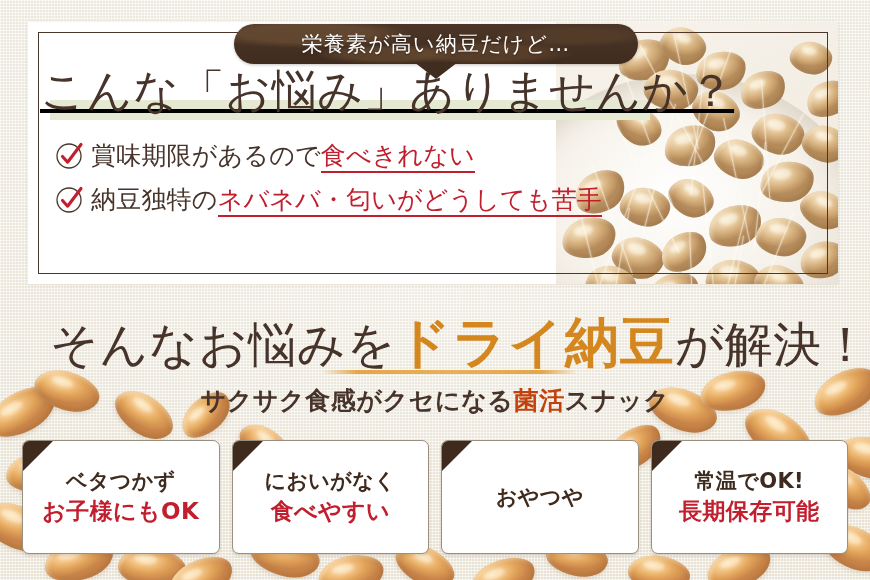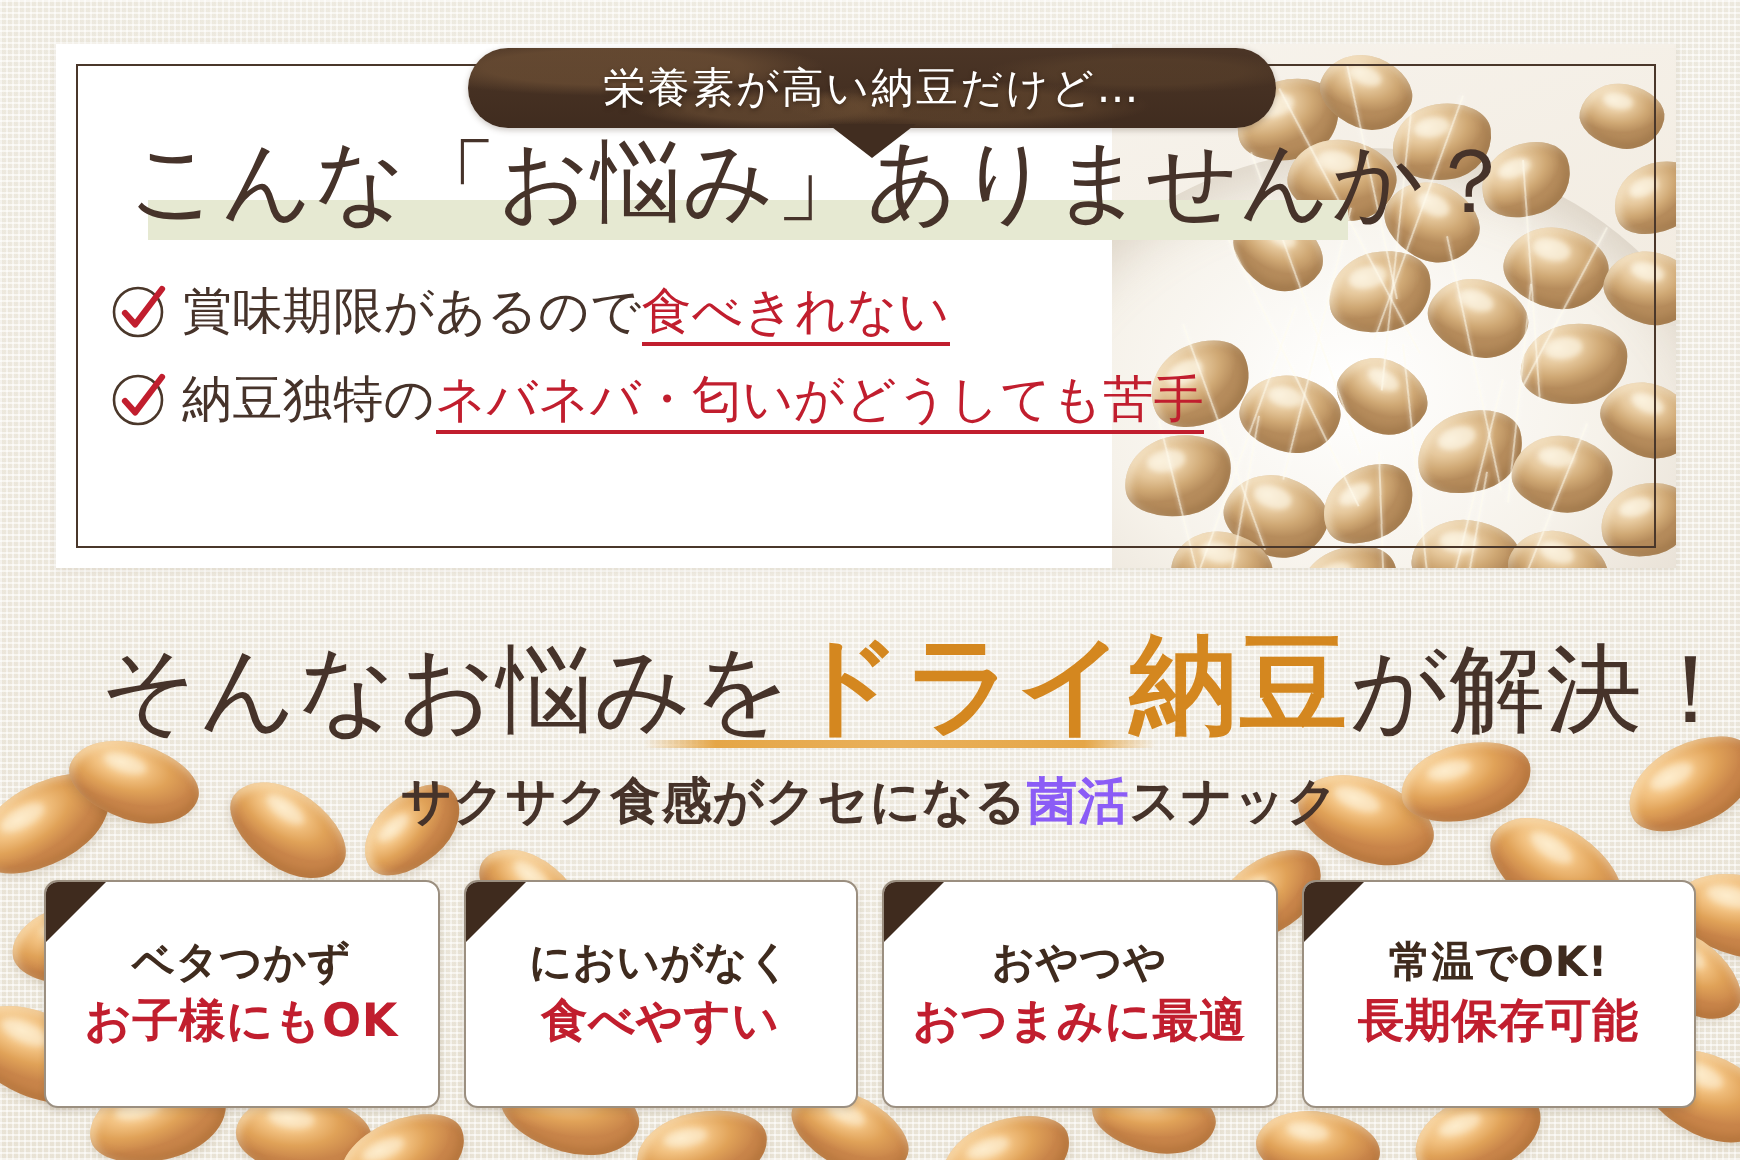--- a/index.html
+++ b/index.html
@@ -86,21 +86,21 @@
     font-family:"DejaVu Sans","Liberation Sans",sans-serif;
     text-shadow:0 1px 2px rgba(40,26,16,.55);
   }
   .badge-tail{
     position:absolute;left:414px;top:62px;width:0;height:0;z-index:6;
     border-left:22px solid transparent;border-right:22px solid transparent;
     border-top:17px solid #412d20;
   }
 
   
-  .headline-wrap{position:absolute;left:64px;top:60px;width:620px;height:62px;}
+  .headline-wrap{position:absolute;left:40px;top:60px;width:620px;height:62px;text-decoration:underline;}
   .headline-hl{
     position:absolute;left:10px;bottom:2px;width:600px;height:20px;
     background:#e6e9d2;
   }
   .headline{
     position:relative;z-index:2;font-size:45px;line-height:62px;color:#46332a;
     font-family:"DejaVu Serif","Liberation Serif",serif;font-weight:400;letter-spacing:.5px;
     white-space:nowrap;
   }
 
@@ -129,21 +129,21 @@
   }
   .sol-underline{
     position:absolute;left:322px;top:370px;width:256px;height:4px;border-radius:2px;
     background:linear-gradient(90deg,rgba(212,135,31,0) 0%,#e5a647 14%,#e9b05a 50%,#e5a647 86%,rgba(212,135,31,0) 100%);
   }
   .sub{
     position:absolute;left:0;top:384px;width:870px;text-align:center;
     font-family:"DejaVu Sans","Liberation Sans",sans-serif;
     font-size:25px;line-height:34px;color:#46332a;font-weight:700;letter-spacing:.6px;white-space:nowrap;
   }
-  .sub-hi{color:#8b5cf6;text-align:center;}
+  .sub-hi{color:#c2410c;text-align:center;}
 
   
   .cards{position:absolute;left:22px;top:440px;width:826px;height:114px;display:flex;gap:12px;}
   .card{
     position:relative;flex:1 1 0;background:#ffffff;border:1px solid #9b8f80;border-radius:7px;
     box-shadow:0 2px 3px rgba(110,90,65,.18);
     display:flex;flex-direction:column;align-items:center;justify-content:center;overflow:hidden;
   }
   .card-corner{
     position:absolute;left:0;top:0;width:0;height:0;
@@ -305,21 +305,20 @@
         <div class="card-l2">お子様にもOK</div>
       </div>
       <div class="card">
         <span class="card-corner"></span>
         <div class="card-l1">においがなく</div>
         <div class="card-l2">食べやすい</div>
       </div>
       <div class="card">
         <span class="card-corner"></span>
         <div class="card-l1">おやつや</div>
-        <div class="card-l2">おつまみに最適</div>
       </div>
       <div class="card">
         <span class="card-corner"></span>
         <div class="card-l1">常温でOK!</div>
         <div class="card-l2">長期保存可能</div>
       </div>
     </div>
 
 </div>
 

